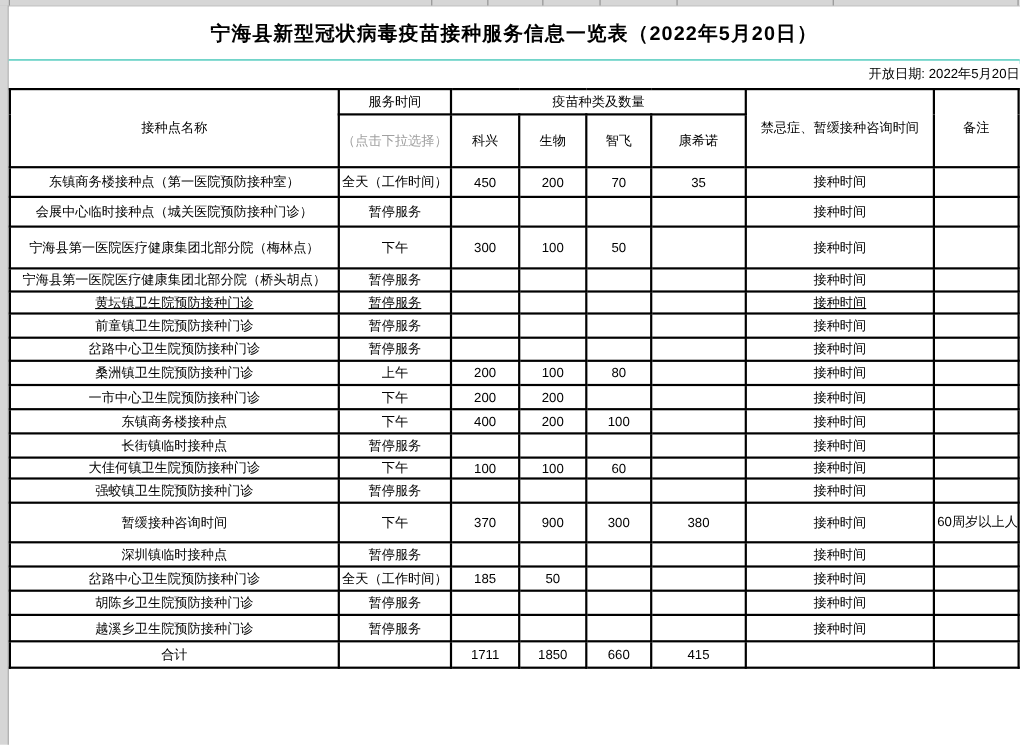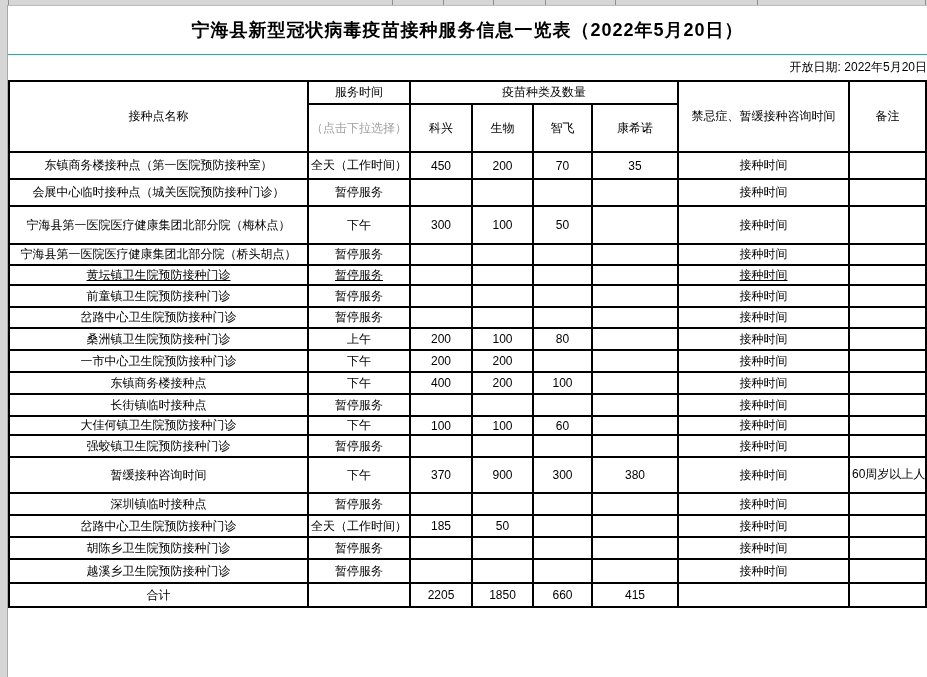--- a/index.html
+++ b/index.html
@@ -263,21 +263,21 @@
         <td></td>
         <td></td>
         <td></td>
         <td></td>
         <td>接种时间</td>
         <td class="remark-cell"></td>
       </tr>
       <tr style="height: 24px; padding-left: 33px;">
         <td class="name-cell">合计</td>
         <td></td>
-        <td>2205</td>
+        <td>1711</td>
         <td>1850</td>
         <td>660</td>
         <td>415</td>
         <td></td>
         <td class="remark-cell"></td>
       </tr>
     </tbody>
 </table>
 
 </body></html>

